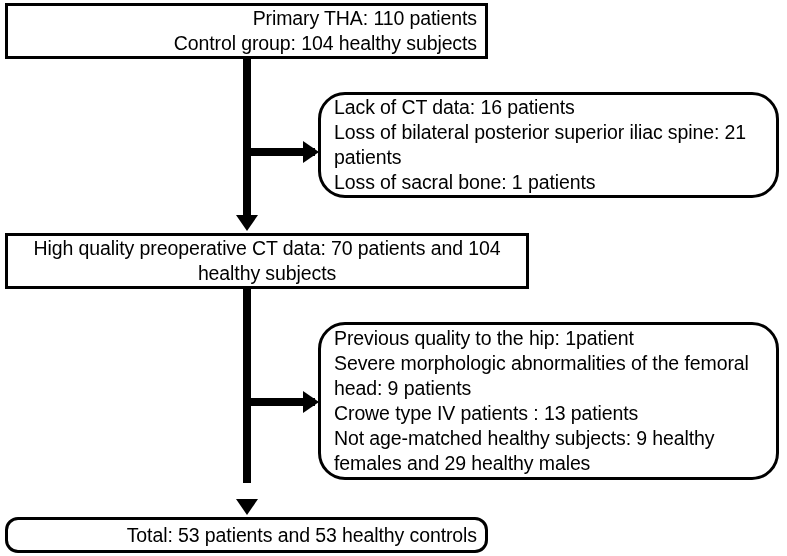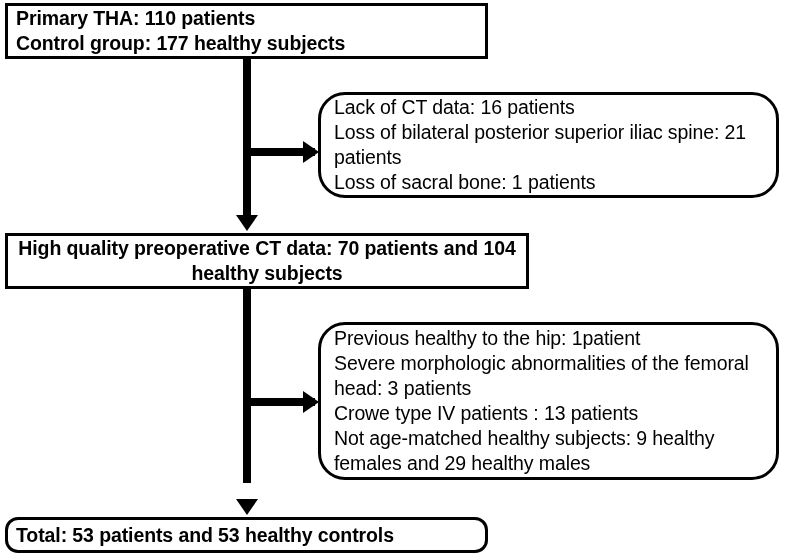--- a/index.html
+++ b/index.html
@@ -21,23 +21,22 @@
   .box {
     position: absolute;
     box-sizing: border-box;
     border: 3px solid #000000;
     background: #ffffff;
     display: flex;
     flex-direction: column;
     justify-content: center;
   }
   .box-center {
-    align-items: flex-start;
+    align-items: flex-end;
     text-align: center;
-    font-weight: bold;
   }
   .box-left {
     align-items: flex-start;
     text-align: left;
     border-radius: 27px;
   }
   .line {
     font-size: 19.5px;
     line-height: 25px;
     white-space: pre-wrap;
@@ -97,21 +96,21 @@
   #branch-2 { left: 243px; top: 398px; width: 72px; }
   #arrow-branch-2 { left: 303px; top: 391px; }
 </style>
 </head>
 <body>
 
 <div id="flowchart">
 
   <div class="box box-center" id="box-enrollment">
     <div class="line">Primary THA: 110 patients</div>
-    <div class="line">Control group: 177 healthy subjects</div>
+    <div class="line">Control group: 104 healthy subjects</div>
   </div>
 
   <div class="trunk" id="trunk-1"></div>
   <div class="branch" id="branch-1"></div>
   <div class="arrow-right" id="arrow-branch-1"></div>
   <div class="arrow-down" id="arrow-1"></div>
 
   <div class="box box-left" id="box-exclusion-1">
     <div class="line">Lack of CT data: 16 patients</div>
     <div class="line">Loss of bilateral posterior superior iliac spine: 21 patients</div>
@@ -121,22 +120,22 @@
   <div class="box box-center" id="box-eligible">
     <div class="line">High quality preoperative CT data: 70 patients and 104 healthy subjects</div>
   </div>
 
   <div class="trunk" id="trunk-2"></div>
   <div class="branch" id="branch-2"></div>
   <div class="arrow-right" id="arrow-branch-2"></div>
   <div class="arrow-down" id="arrow-2"></div>
 
   <div class="box box-left" id="box-exclusion-2">
-    <div class="line">Previous healthy to the hip: 1patient</div>
-    <div class="line">Severe morphologic abnormalities of the femoral head: 3 patients</div>
+    <div class="line">Previous quality to the hip: 1patient</div>
+    <div class="line">Severe morphologic abnormalities of the femoral head: 9 patients</div>
     <div class="line">Crowe type IV patients : 13 patients</div>
     <div class="line">Not age-matched healthy subjects: 9 healthy females and 29 healthy males</div>
   </div>
 
   <div class="box box-center" id="box-total">
     <div class="line">Total: 53 patients and 53 healthy controls</div>
   </div>
 
 </div>
 

